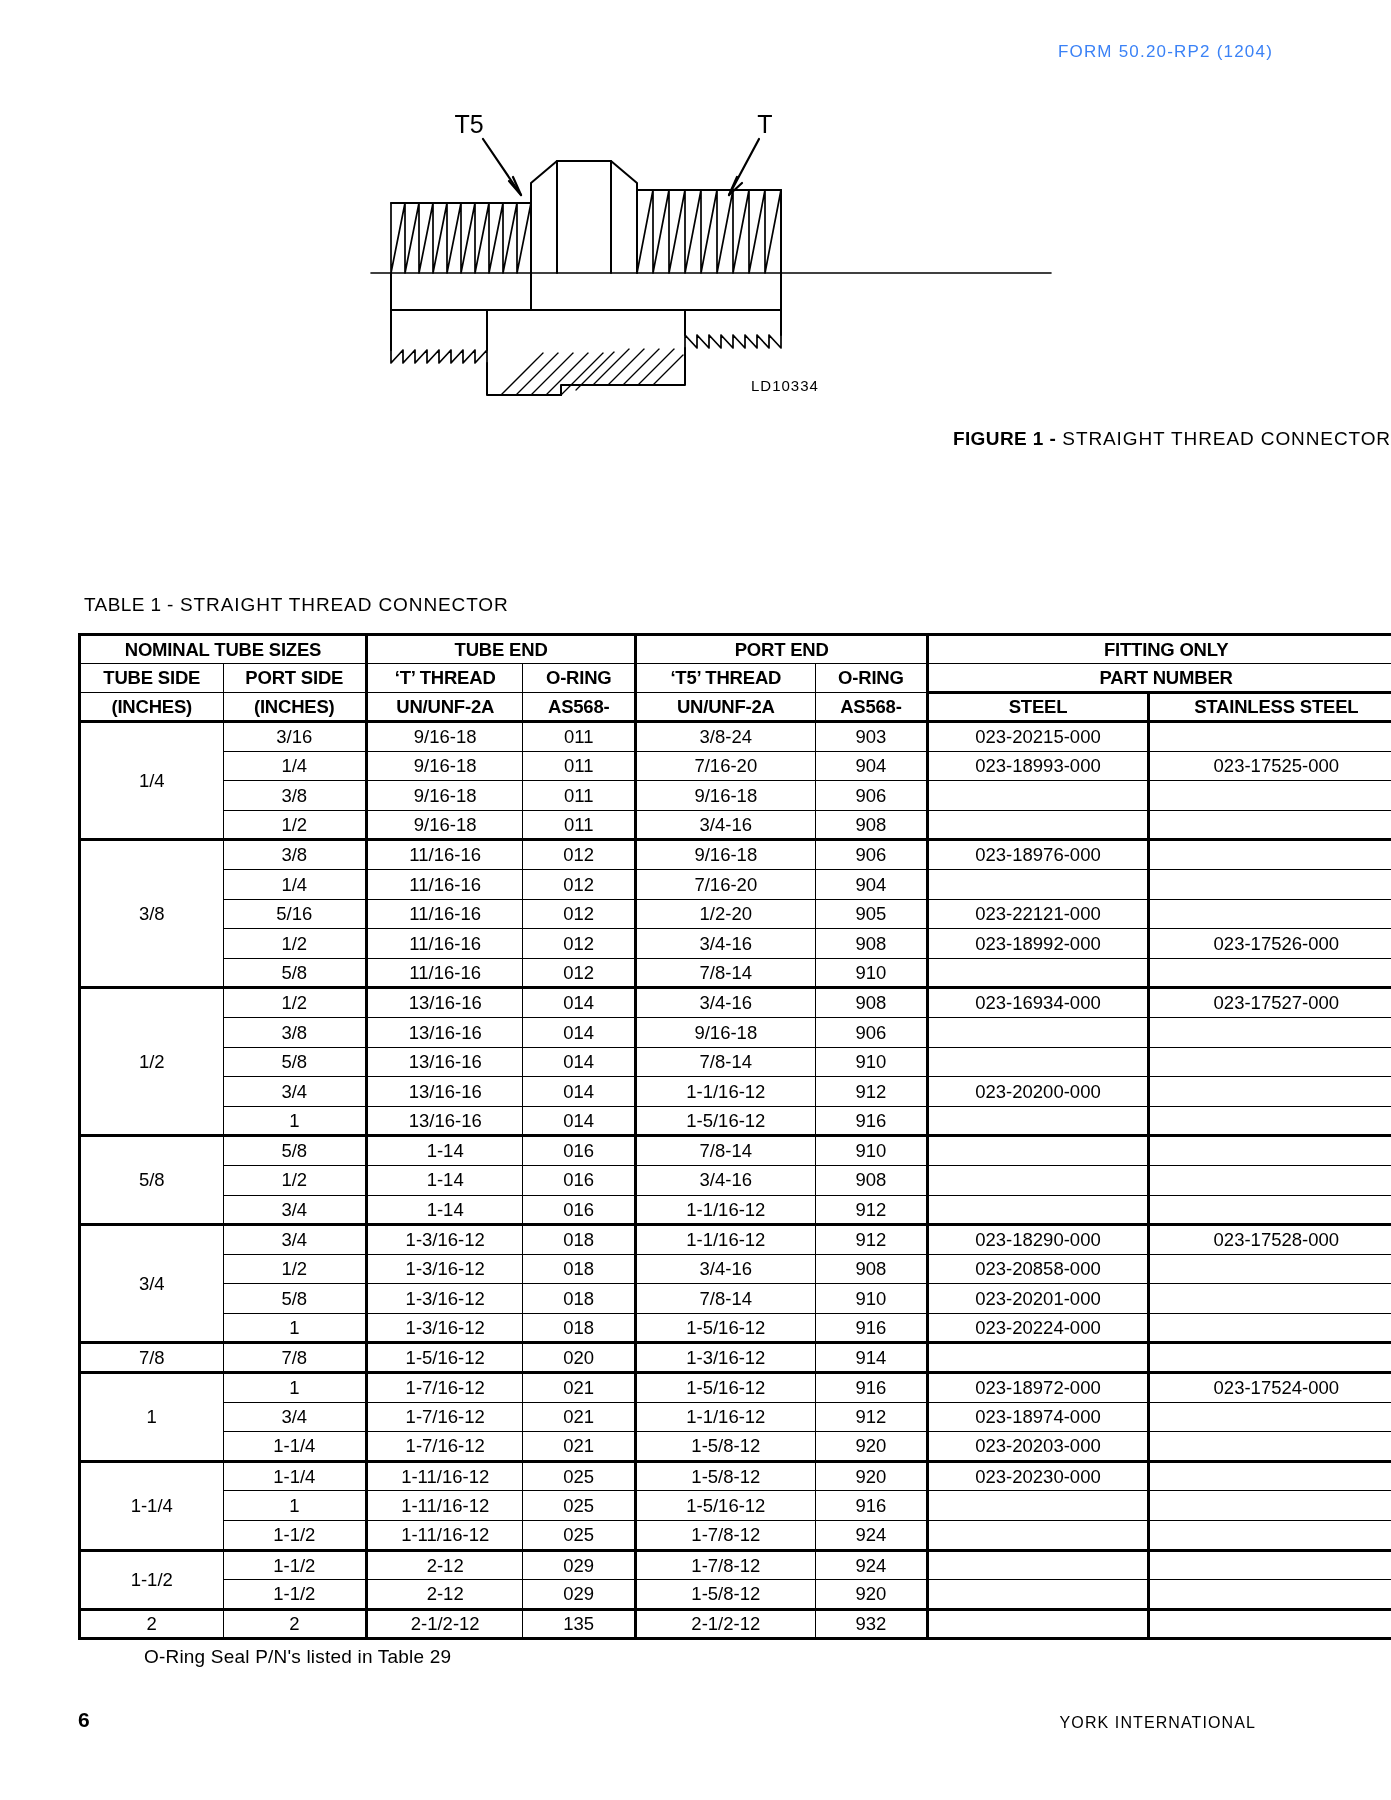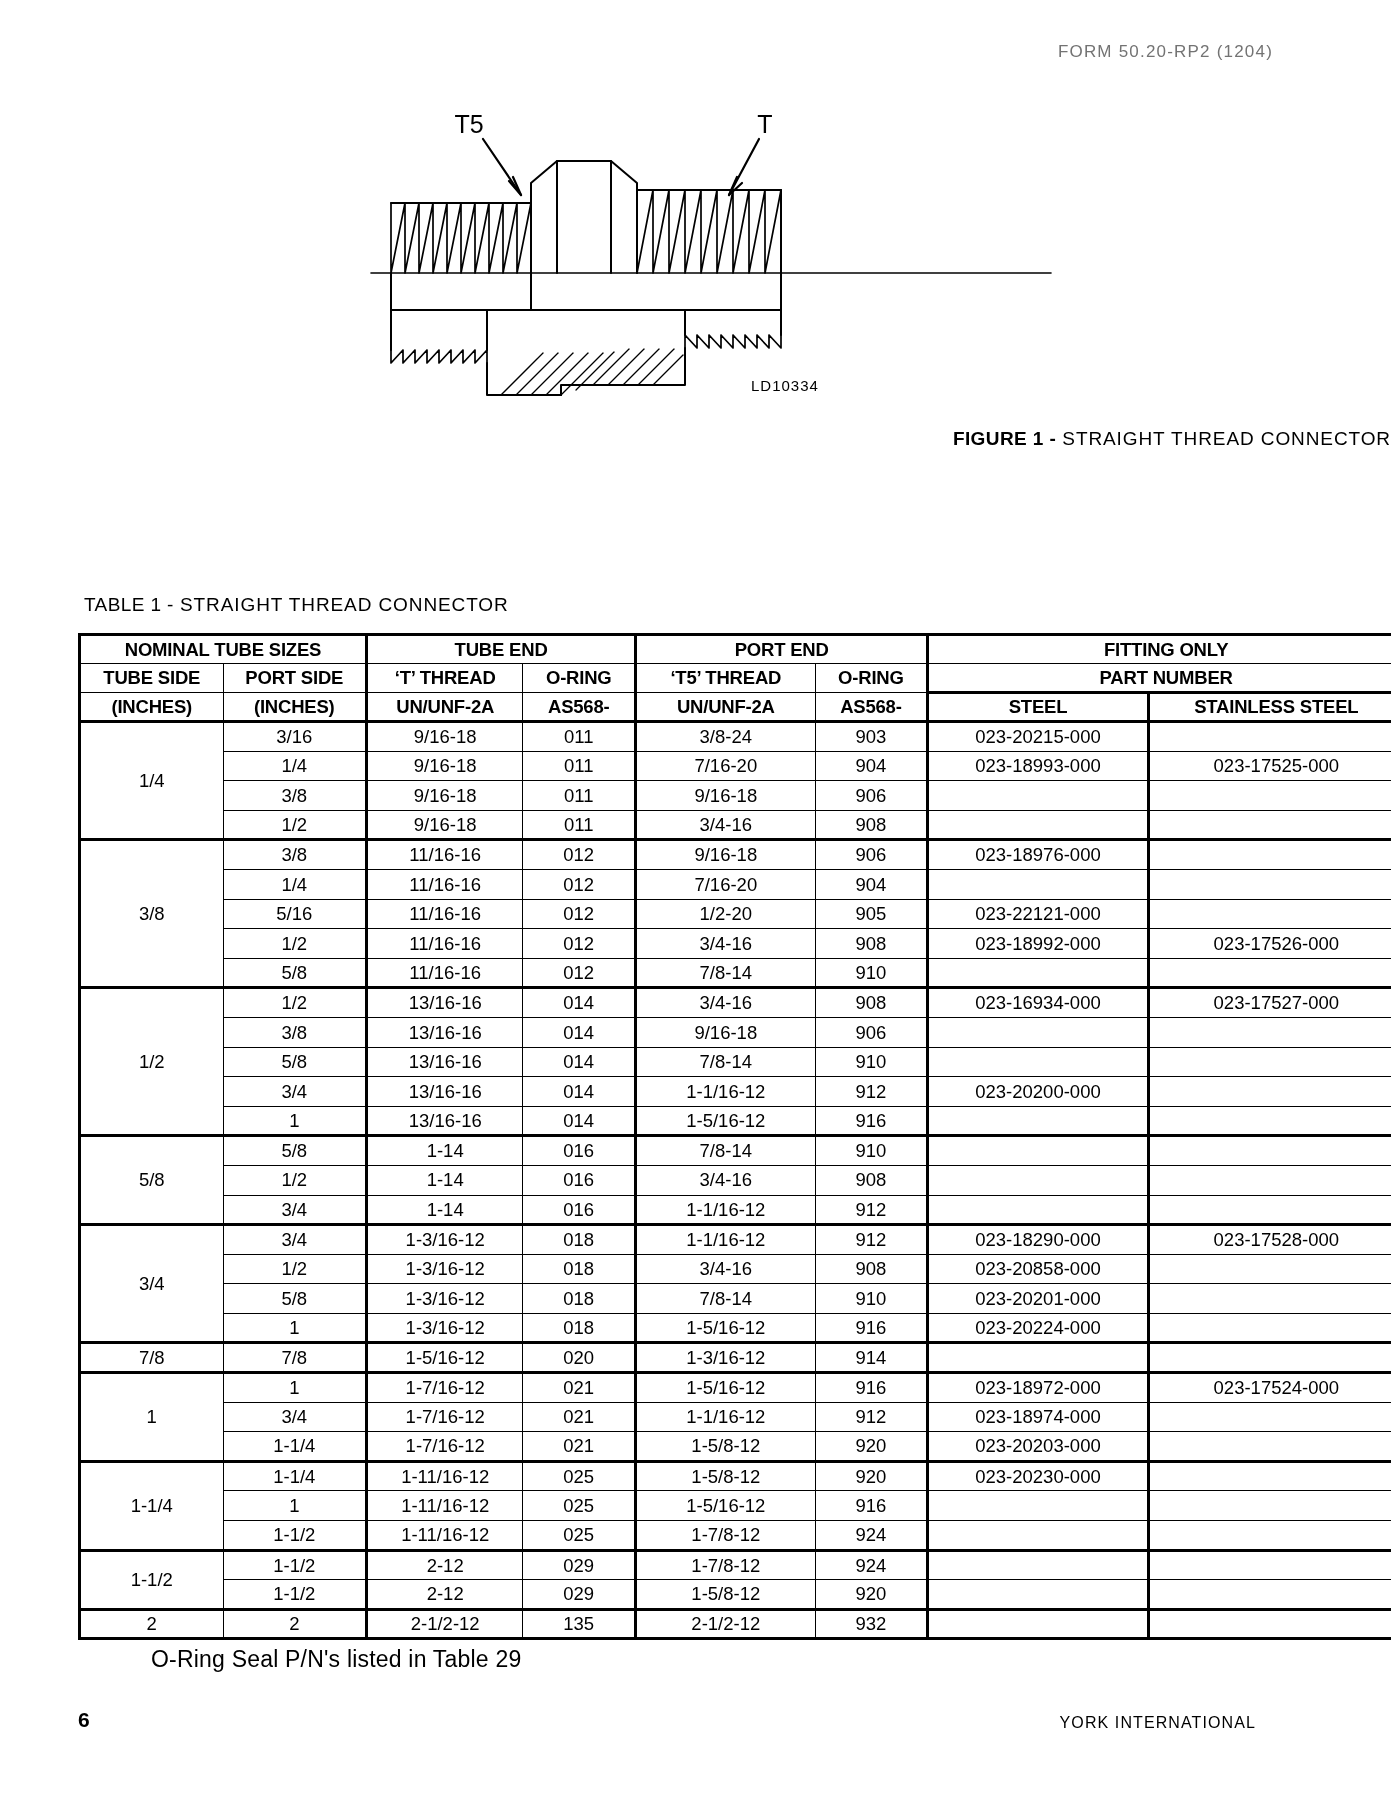--- a/index.html
+++ b/index.html
@@ -14,21 +14,21 @@
     overflow: hidden;
   }
 
   
   .page-header {
     position: absolute;
     top: 42px;
     right: 118px;
     font-size: 17px;
     letter-spacing: 1.2px;
-    color: #737373;
+    color: #3b82f6;
   }
 
   
   .figure-area {
     position: absolute;
     top: 95px;
     left: 15px;
     width: 1391px;
     height: 310px;
   }
@@ -103,22 +103,22 @@
   col.c-toring   { width:  88px; }
   col.c-t5thread { width: 140px; }
   col.c-poring   { width:  88px; }
   col.c-steel    { width: 172px; }
   col.c-ss       { width: 200px; }
 
   
   .footnote {
     position: absolute;
     top: 1646px;
-    left: 151px;
-    font-size: 23px;
+    left: 144px;
+    font-size: 19px;
     letter-spacing: 0.2px;
   }
 
   
   .page-number {
     position: absolute;
     bottom: 68px;
     left: 78px;
     font-size: 21px;
     font-weight: bold;

